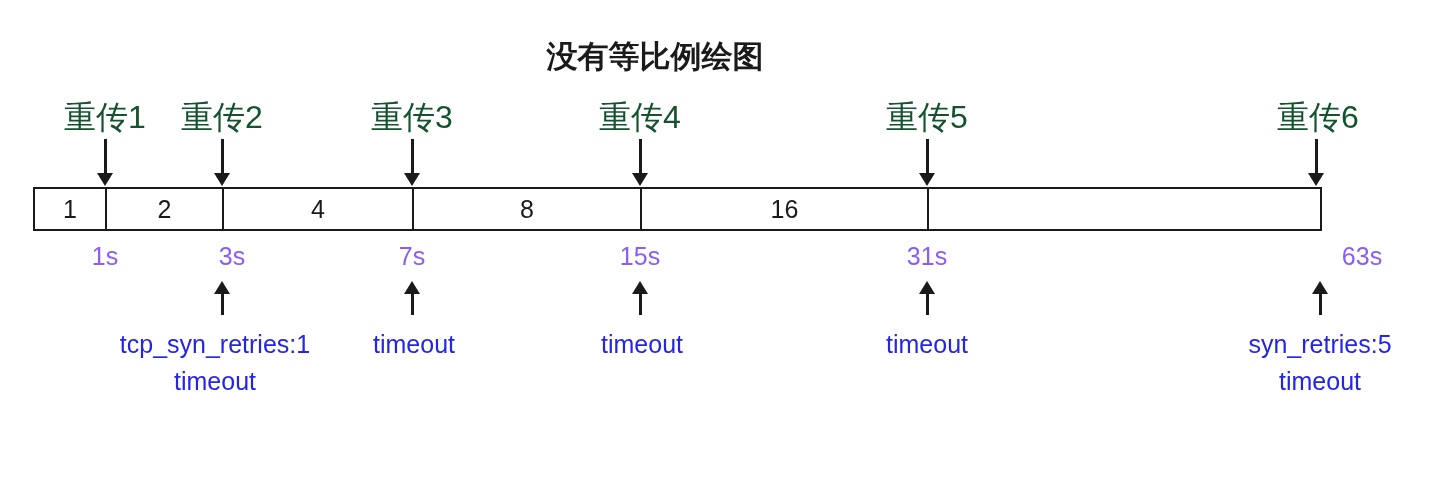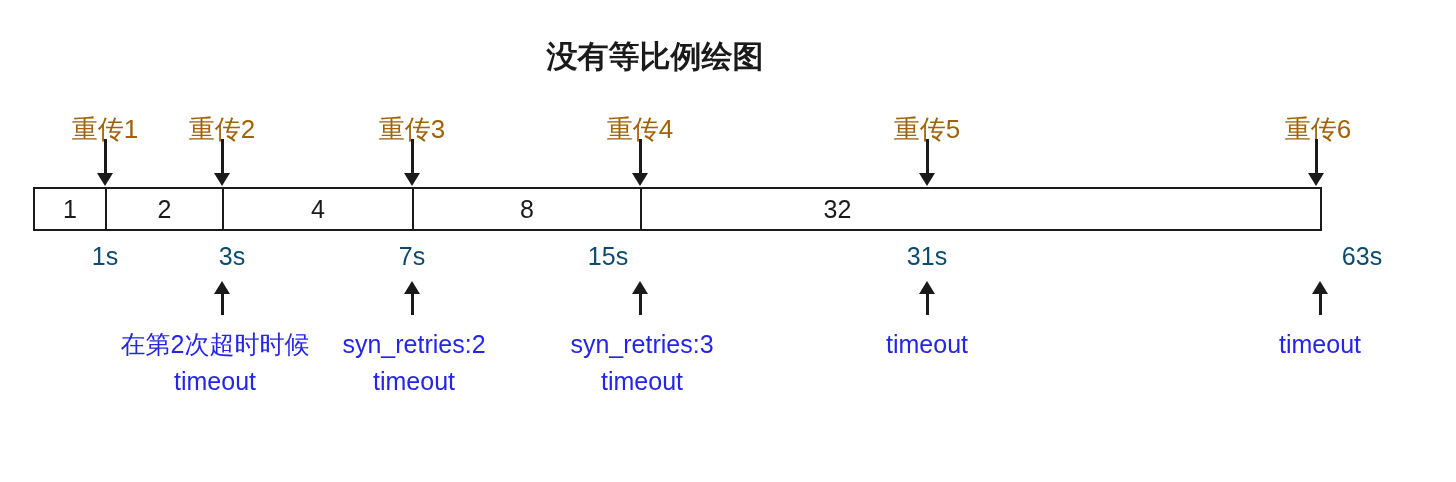--- a/index.html
+++ b/index.html
@@ -16,24 +16,24 @@
     top: 36px;
     left: 655px;
     transform: translateX(-50%);
     font-size: 31px;
     font-weight: bold;
     color: #1a1a1a;
     white-space: nowrap;
   }
   .retrans-label {
     position: absolute;
-    top: 112px;
-    transform: translateX(-50%);
-    font-size: 26px;
-    color: #a16207;
+    top: 96px;
+    transform: translateX(-50%);
+    font-size: 32px;
+    color: #14532d;
     white-space: nowrap;
   }
   .arrow-down {
     position: absolute;
     top: 139px;
     transform: translateX(-50%);
     display: flex;
     flex-direction: column;
     align-items: center;
   }
@@ -66,21 +66,21 @@
     justify-content: center;
     font-size: 25px;
     color: #1a1a1a;
   }
   .segment.divided { border-right: 2px solid #1a1a1a; }
   .time-label {
     position: absolute;
     top: 242px;
     transform: translateX(-50%);
     font-size: 25px;
-    color: #0c4a6e;
+    color: #8b5cf6;
     white-space: nowrap;
   }
   .arrow-up {
     position: absolute;
     top: 281px;
     transform: translateX(-50%);
     display: flex;
     flex-direction: column;
     align-items: center;
   }
@@ -144,27 +144,27 @@
   <div class="arrow-down" style="left:1316px">
       <span class="stem"></span>
       <span class="head"></span>
     </div>
 
   <div class="bar">
     <div class="segment divided" style="width:72px">1</div>
     <div class="segment divided" style="width:117px">2</div>
     <div class="segment divided" style="width:190px">4</div>
     <div class="segment divided" style="width:228px">8</div>
-    <div class="segment" style="width:391px">32</div>
+    <div class="segment divided" style="width:287px">16</div>
   </div>
 
   <div class="time-label" style="left:105px">1s</div>
   <div class="time-label" style="left:232px">3s</div>
   <div class="time-label" style="left:412px">7s</div>
-  <div class="time-label" style="left:608px">15s</div>
+  <div class="time-label" style="left:640px">15s</div>
   <div class="time-label" style="left:927px">31s</div>
   <div class="time-label" style="left:1362px">63s</div>
 
   <div class="arrow-up" style="left:222px">
       <span class="head"></span>
       <span class="stem"></span>
     </div>
   <div class="arrow-up" style="left:412px">
       <span class="head"></span>
       <span class="stem"></span>
@@ -176,31 +176,30 @@
   <div class="arrow-up" style="left:927px">
       <span class="head"></span>
       <span class="stem"></span>
     </div>
   <div class="arrow-up" style="left:1320px">
       <span class="head"></span>
       <span class="stem"></span>
     </div>
 
   <div class="annotation" style="left:215px">
-    <span>在第2次超时时候</span>
+    <span>tcp_syn_retries:1</span>
     <span>timeout</span>
   </div>
   <div class="annotation" style="left:414px">
-    <span>syn_retries:2</span>
     <span>timeout</span>
   </div>
   <div class="annotation" style="left:642px">
-    <span>syn_retries:3</span>
     <span>timeout</span>
   </div>
   <div class="annotation" style="left:927px">
     <span>timeout</span>
   </div>
   <div class="annotation" style="left:1320px">
+    <span>syn_retries:5</span>
     <span>timeout</span>
   </div>
 
 </div>
 
 </body></html>

